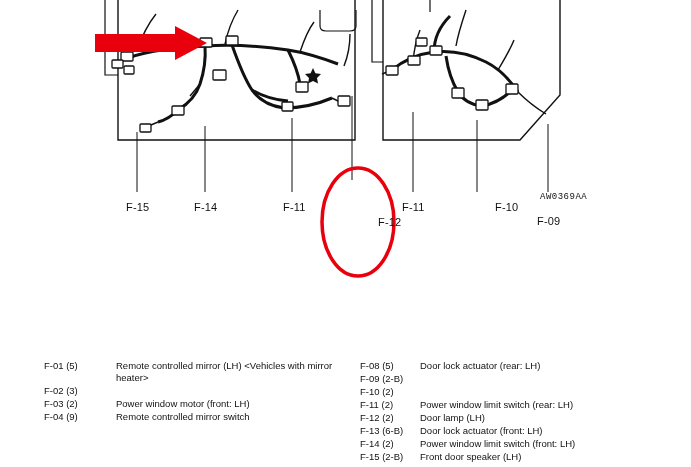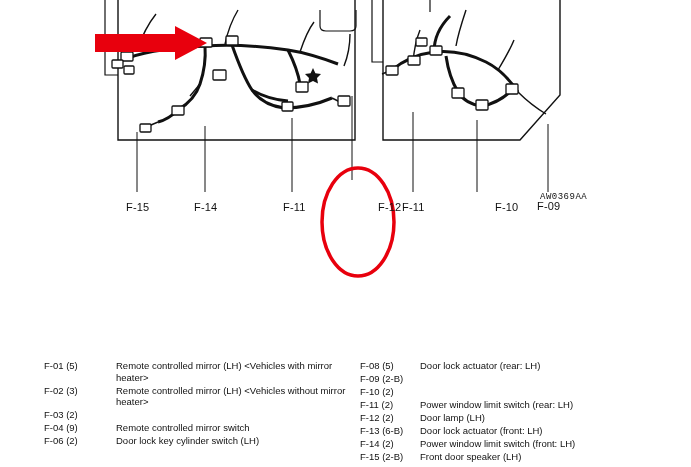--- a/index.html
+++ b/index.html
@@ -119,51 +119,47 @@
       <g>
         <path d="M95 34 L175 34 L175 26 L207 43 L175 60 L175 52 L95 52 Z" fill="#e8000d"></path>
       </g>
 
       <ellipse cx="358" cy="222" rx="36" ry="54" fill="none" stroke="#e8000d" stroke-width="3.5"></ellipse>
     </svg>
 
     <div class="callout-label" style="left:126px;top:201px;">F-15</div>
     <div class="callout-label" style="left:194px;top:201px;">F-14</div>
     <div class="callout-label" style="left:283px;top:201px;">F-11</div>
-    <div class="callout-label" style="left:341px;top:201px;padding-left:37px;">F-12</div>
+    <div class="callout-label" style="left:341px;top:216px;padding-left:37px;">F-12</div>
     <div class="callout-label" style="left:402px;top:201px;">F-11</div>
     <div class="callout-label" style="left:466px;top:201px;margin-left:29px;">F-10</div>
-    <div class="callout-label" style="left:537px;top:200px;">F-09</div>
+    <div class="callout-label" style="left:537px;top:215px;">F-09</div>
 
     <div class="part-code" style="left:540px;top:148px;">AW0369AA</div>
   </div>
 
   <div class="scroll-gap"></div>
   <div class="divider"></div>
 
   <div class="legend">
     <div class="legend-col left">
       <div class="legend-row">
         <div class="legend-id">F-01 (5)</div>
         <div class="legend-desc">Remote controlled mirror (LH) &lt;Vehicles with mirror heater&gt;</div>
       </div>
       <div class="legend-row">
         <div class="legend-id">F-02 (3)</div>
-        <div class="legend-desc">Remote controlled mirror (LH) &lt;Vehicles without mirror heater&gt;</div>
       </div>
       <div class="legend-row">
         <div class="legend-id">F-03 (2)</div>
+        <div class="legend-desc">Power window motor (front: LH)</div>
       </div>
       <div class="legend-row">
         <div class="legend-id">F-04 (9)</div>
         <div class="legend-desc">Remote controlled mirror switch</div>
-      </div>
-      <div class="legend-row">
-        <div class="legend-id">F-06 (2)</div>
-        <div class="legend-desc">Door lock key cylinder switch (LH)</div>
       </div>
     </div>
 
     <div class="legend-col right">
       <div class="legend-row">
         <div class="legend-id r">F-08 (5)</div>
         <div class="legend-desc">Door lock actuator (rear: LH)</div>
       </div>
       <div class="legend-row">
         <div class="legend-id r">F-09 (2-B)</div>

